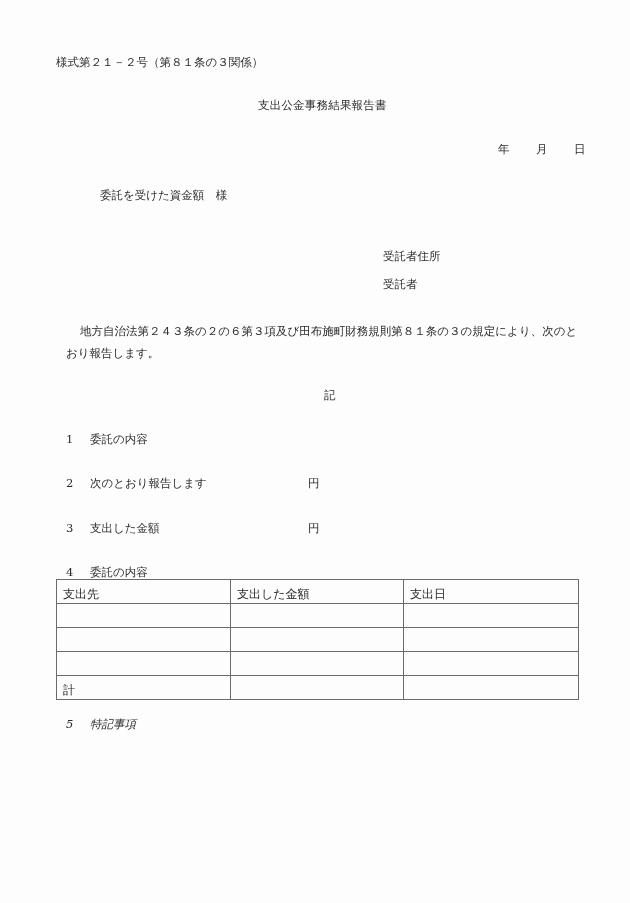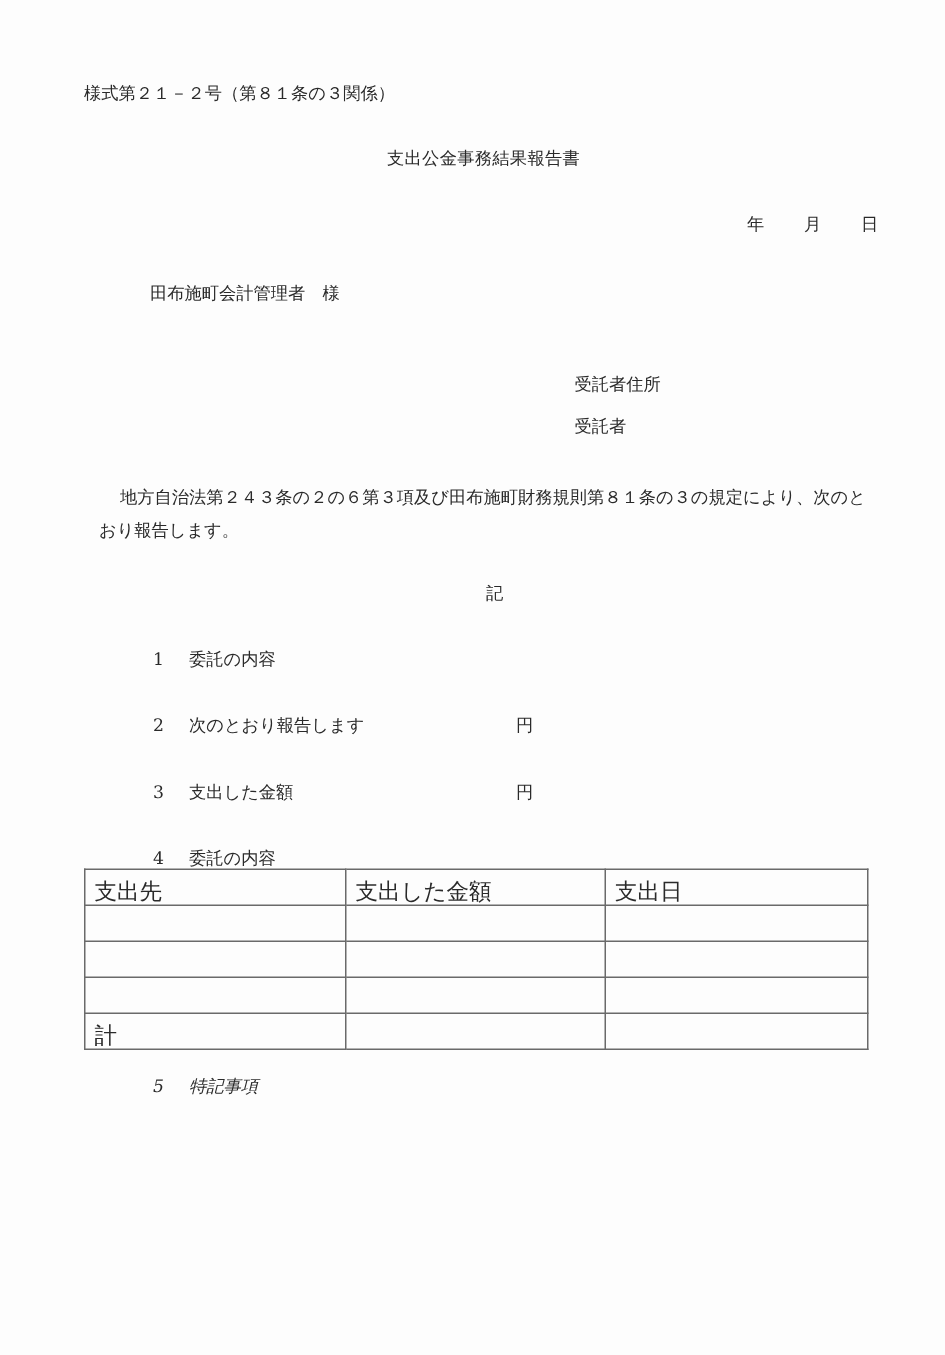--- a/index.html
+++ b/index.html
@@ -25,62 +25,62 @@
     #date-line span { display: inline-block; }
     #addressee { left: 100px; top: 188px; }
     #contractor-address { left: 383px; top: 233px; margin-top: 16px; }
     #contractor-name { left: 383px; top: 277px; }
     #body-para {
       left: 66px; top: 320px; width: 522px;
       white-space: normal; line-height: 22px; text-indent: 14px;
     }
     #ki { left: 324px; top: 388px; }
 
-    .item { left: 66px; margin-left: 36px; }
+    .item { left: 66px; }
     .item .num { display: inline-block; width: 24px; }
     .item .yen { position: absolute; left: 242px; top: 0; }
     #item1 { top: 432px; }
     #item2 { top: 476px; }
     #item3 { top: 521px; }
     #item4 { top: 565px; }
     #item5 { top: 717px; font-style: italic; }
 
     #expense-table {
       position: absolute;
       left: 56px; top: 579px;
       width: 522px;
       border-collapse: collapse;
       table-layout: fixed;
     }
     #expense-table td {
       border: 1px solid #6a6a6a;
       height: 21px;
       padding: 0 0 0 6px;
       vertical-align: bottom;
-      font-size: 15px;
+      font-size: 12px;
       line-height: 14px;
       padding-bottom: 2px;
       color: #2a2a2a;
     }
     #expense-table col.c1 { width: 174px; }
     #expense-table col.c2 { width: 173px; }
     #expense-table col.c3 { width: 175px; }
   </style>
 </head>
 <body>
 
 <div class="abs" id="form-number">様式第２１－２号（第８１条の３関係）</div>
 
 <div class="abs" id="doc-title">支出公金事務結果報告書</div>
 
 <div class="abs" id="date-line">
   <span style="width:38px">年</span><span style="width:38px">月</span><span>日</span>
 </div>
 
-<div class="abs sans" id="addressee">田布施町会計管理者　様</div>
+<div class="abs sans" id="addressee">委託を受けた資金額　様</div>
 
 <div class="abs sans" id="contractor-address">受託者住所</div>
 
 <div class="abs sans" id="contractor-name">受託者</div>
 
 <div class="abs" id="body-para">地方自治法第２４３条の２の６第３項及び田布施町財務規則第８１条の３の規定により、次のとおり報告します。</div>
 
 <div class="abs" id="ki">記</div>
 
 <div class="abs item" id="item1">

